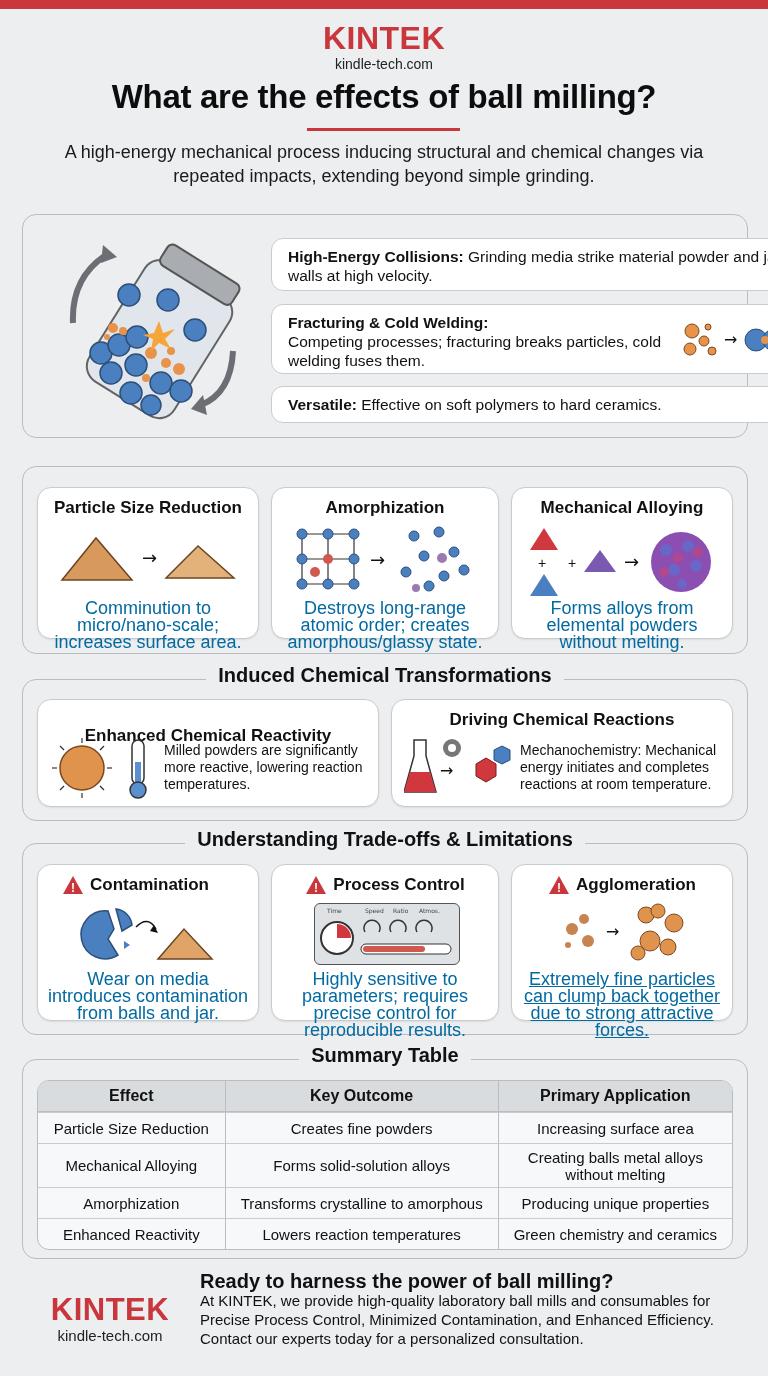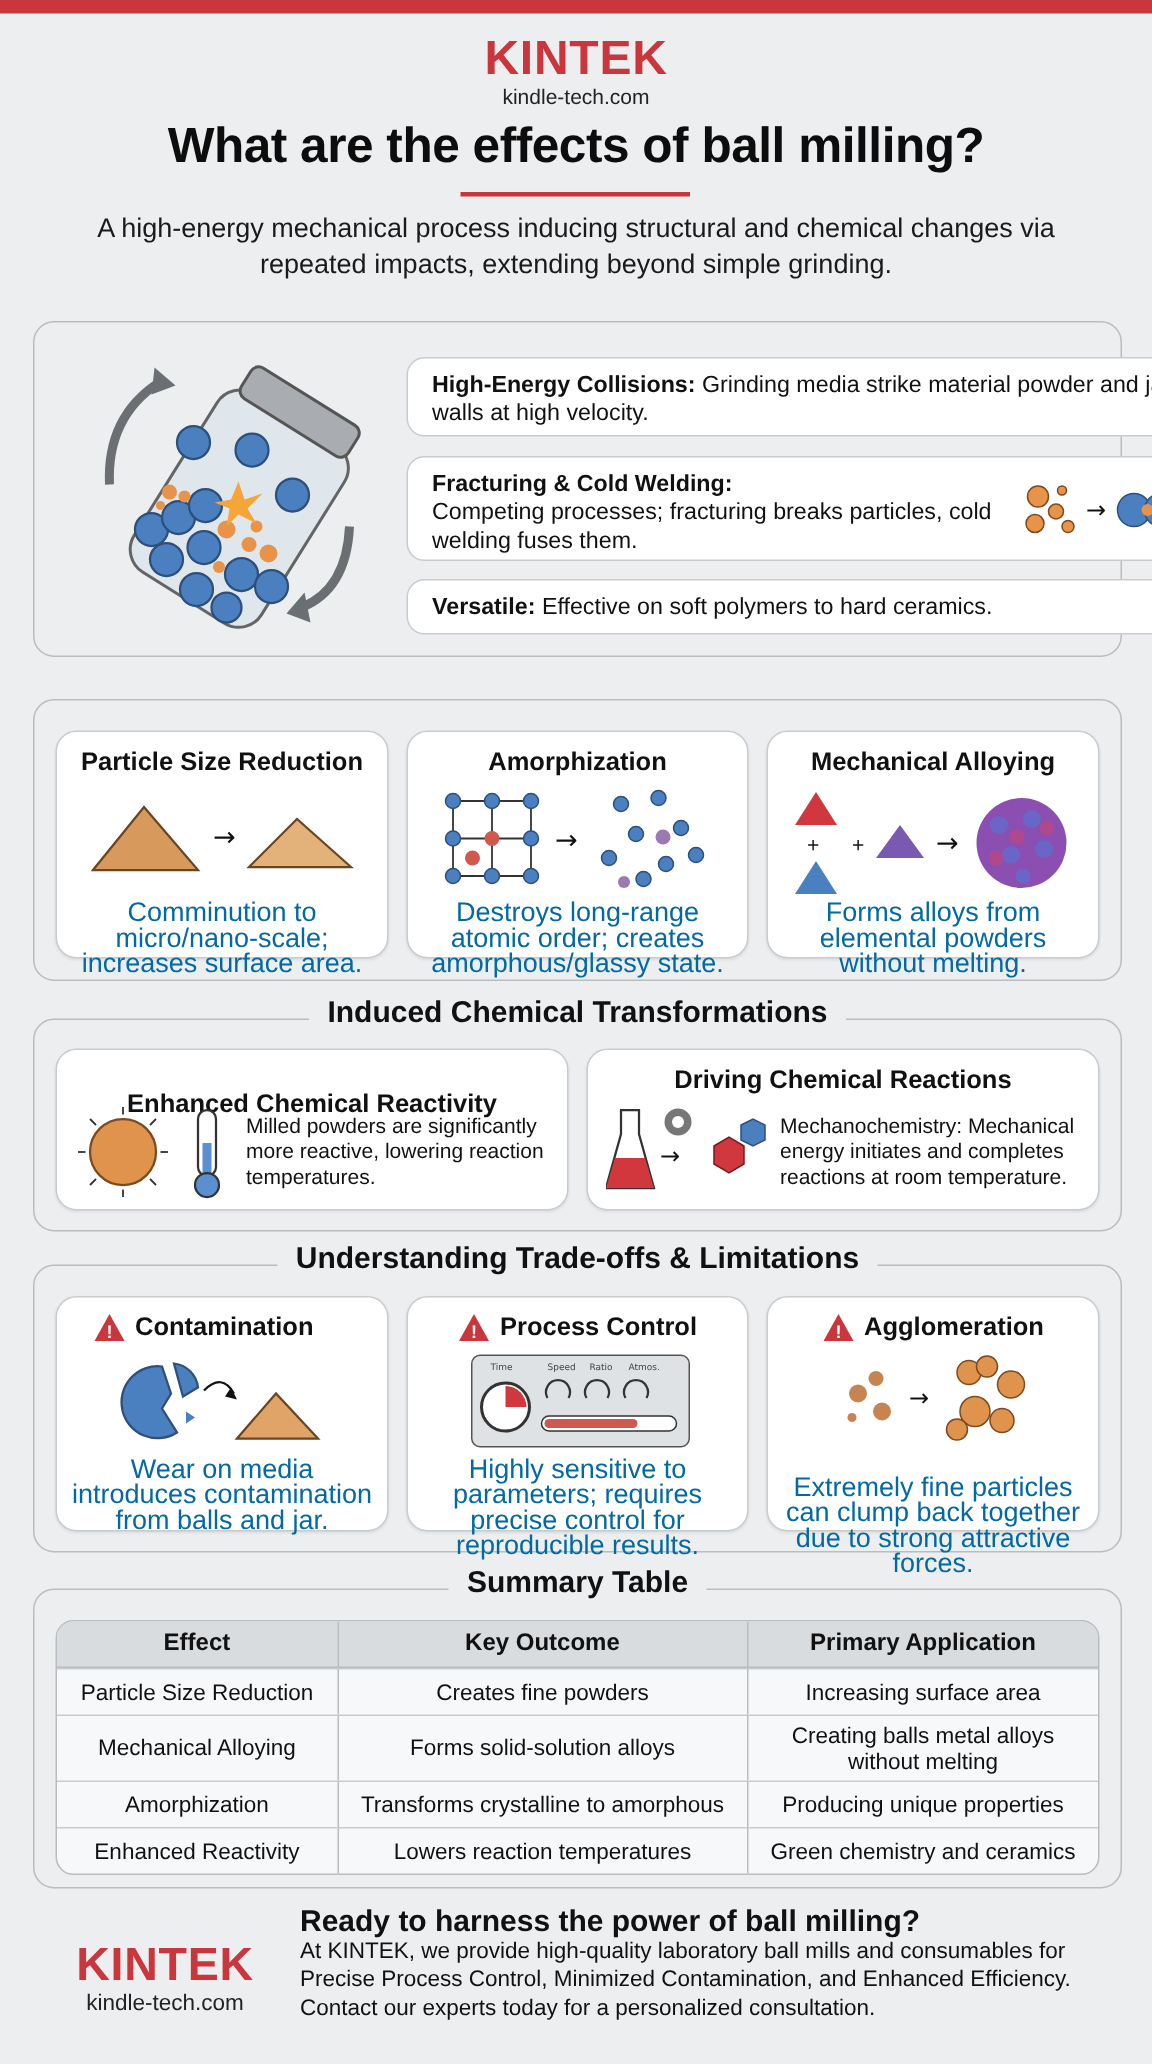--- a/index.html
+++ b/index.html
@@ -329,21 +329,21 @@
         <g fill="#e0934c" stroke="#7a4a20">
             <circle cx="88" cy="14" r="8"></circle>
             <circle cx="100" cy="10" r="7"></circle>
             <circle cx="116" cy="22" r="9"></circle>
             <circle cx="92" cy="40" r="10"></circle>
             <circle cx="110" cy="46" r="8"></circle>
             <circle cx="80" cy="52" r="7"></circle>
           </g>
       </svg>
     </div>
-    <div class="card-desc" style="top:118px;">Extremely fine particles can clump back together due to strong attractive forces.</div>
+    <div class="card-desc" style="top:106px;text-decoration:underline;">Extremely fine particles can clump back together due to strong attractive forces.</div>
   </div>
 </div>
 
 <div class="section" style="top:1059px;height:200px;">
   <div class="section-title"><span>Summary Table</span></div>
   <table class="summary">
     <colgroup>
         <col style="width:187px">
         <col style="width:274px">
         <col style="width:235px">

